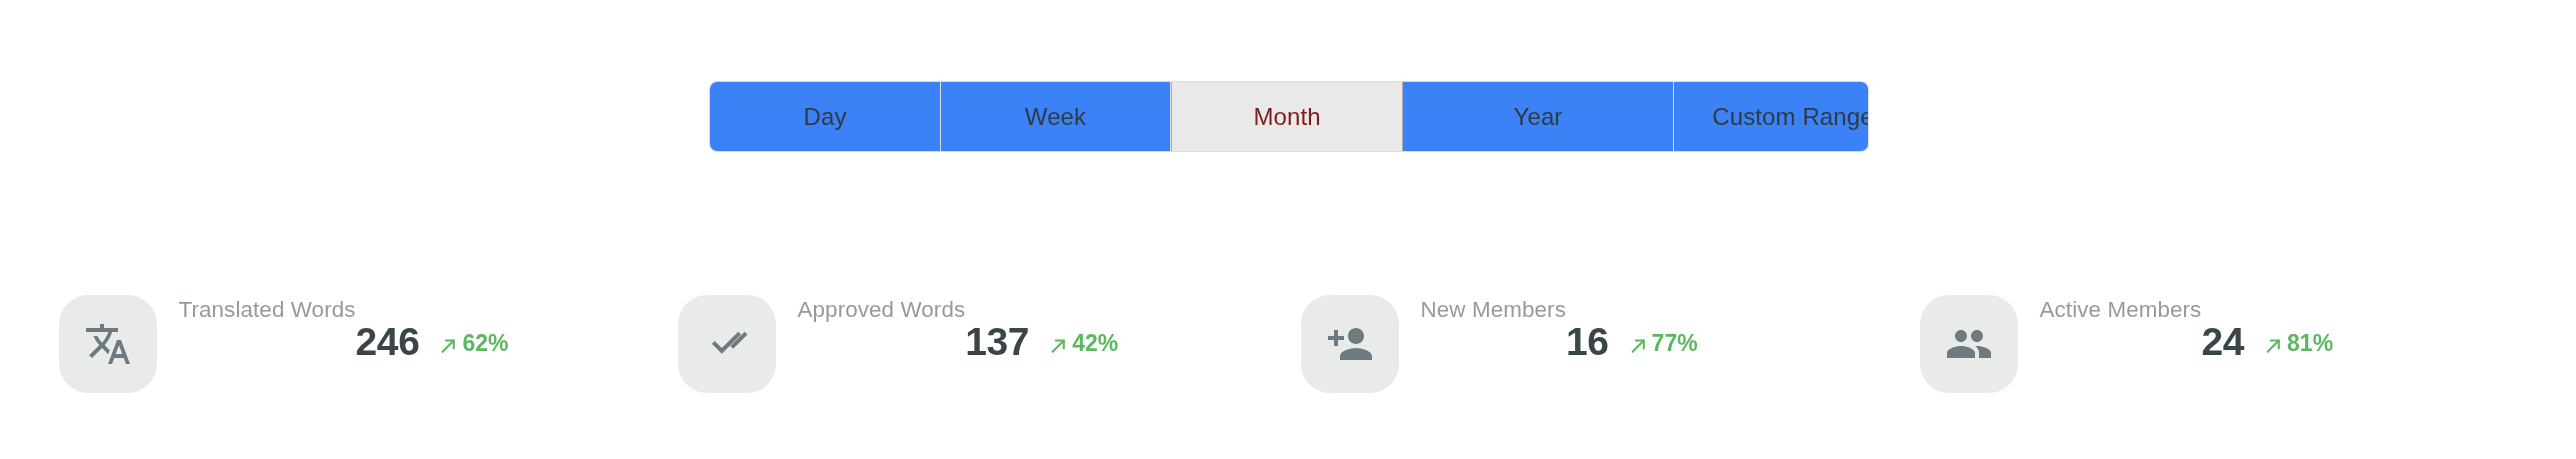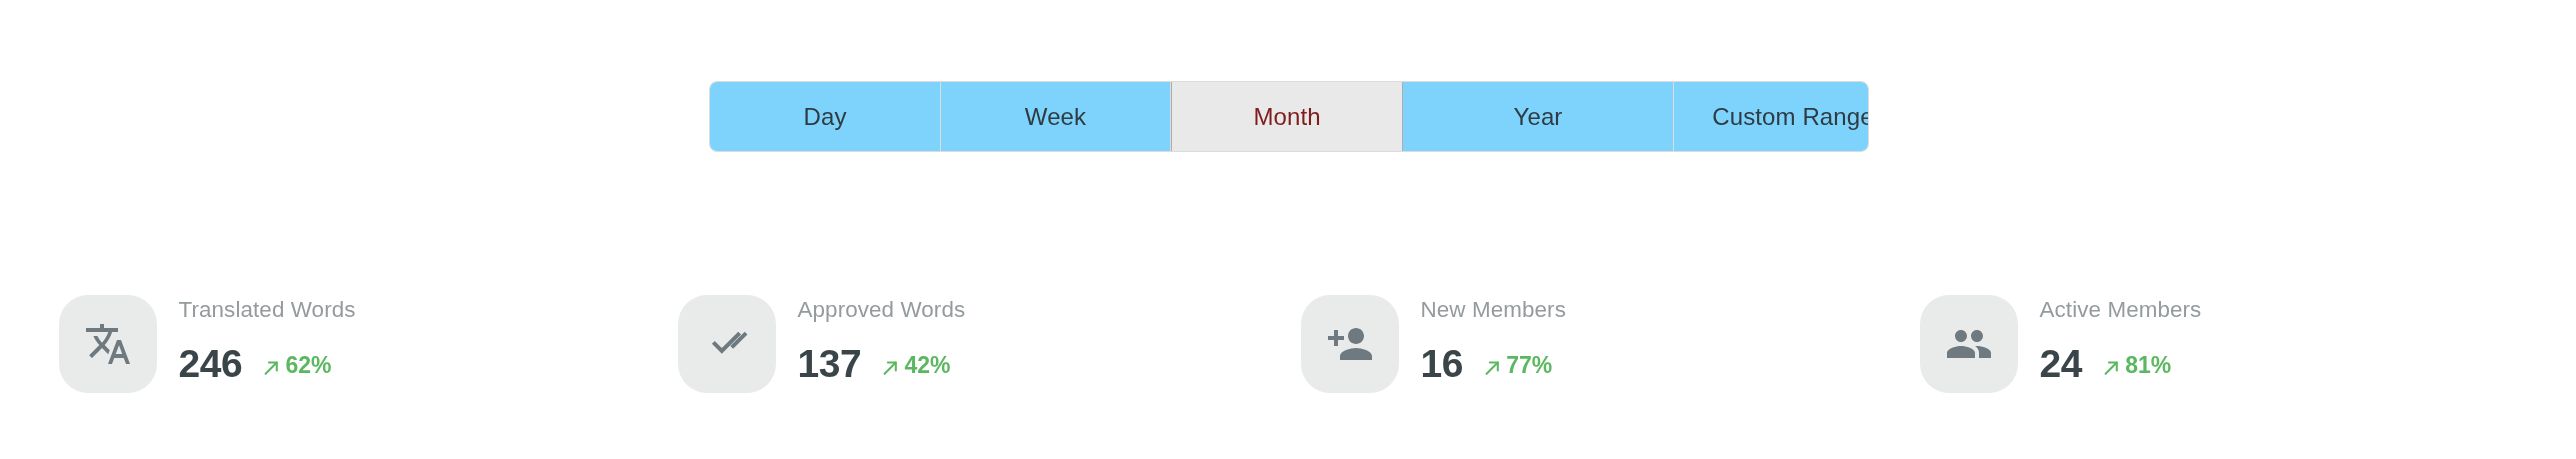--- a/index.html
+++ b/index.html
@@ -32,21 +32,21 @@
     overflow: hidden;
   }
   .range-segment {
     flex: 0 0 auto;
     display: flex;
     align-items: center;
     justify-content: center;
     height: 100%;
     box-sizing: border-box;
     border-right: 0.9px solid #dcdcdc;
-    background: #7dd3fc;
+    background: #3b82f6;
     color: #2f3b42;
     font-size: 24px;
     font-weight: 400;
     letter-spacing: 0.1px;
     cursor: pointer;
     user-select: none;
     position: relative;
   }
   .range-segment:last-child {
     border-right: none;
@@ -101,21 +101,20 @@
   .stat-icon-tile svg {
     width: 48px;
     height: 48px;
     display: block;
     fill: #6e7a7f;
   }
 
   .stat-body {
     margin-left: 21.5px;
     display: flex;
-    flex-direction: column;
     justify-content: space-between;
     padding-top: 3.6px;
   }
   .stat-label {
     font-size: 22.4px;
     color: #949b9f;
     font-weight: 400;
     line-height: 1;
     letter-spacing: 0.1px;
     white-space: nowrap;

